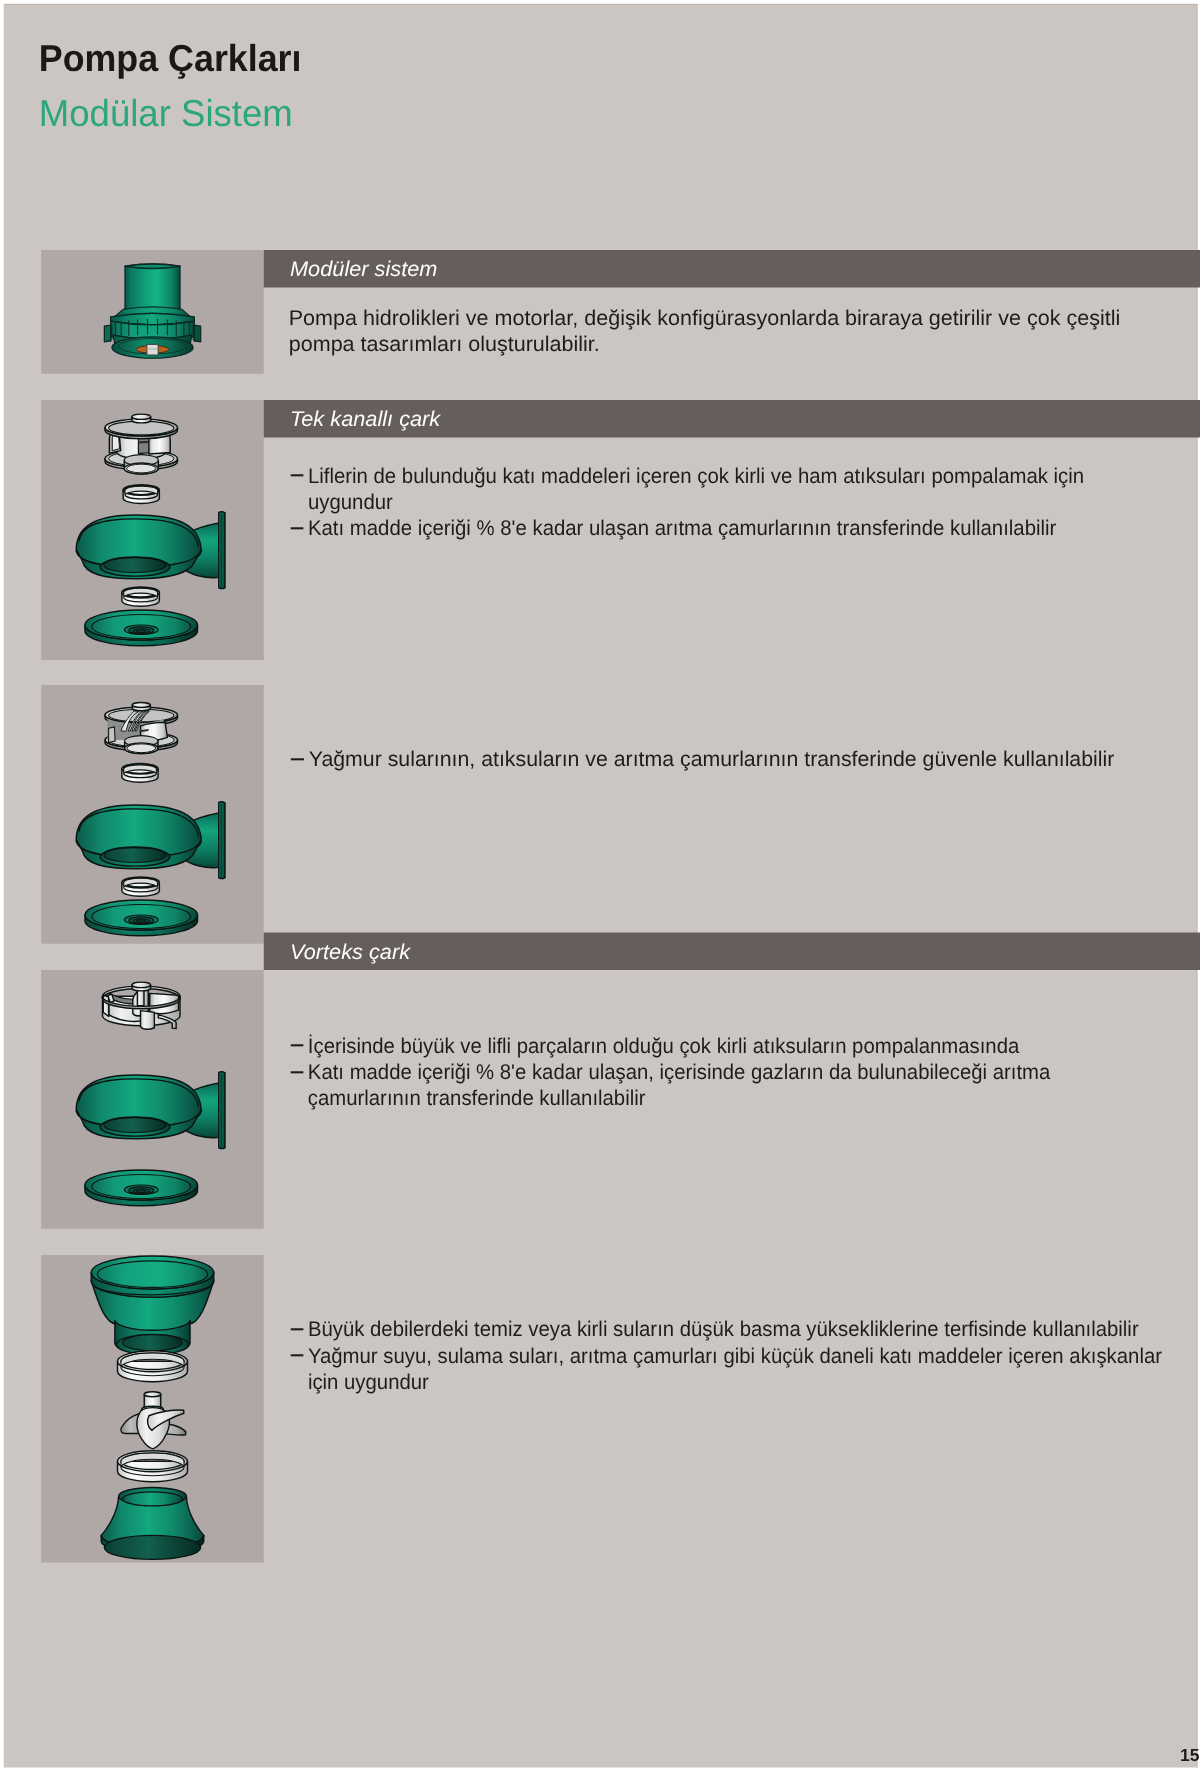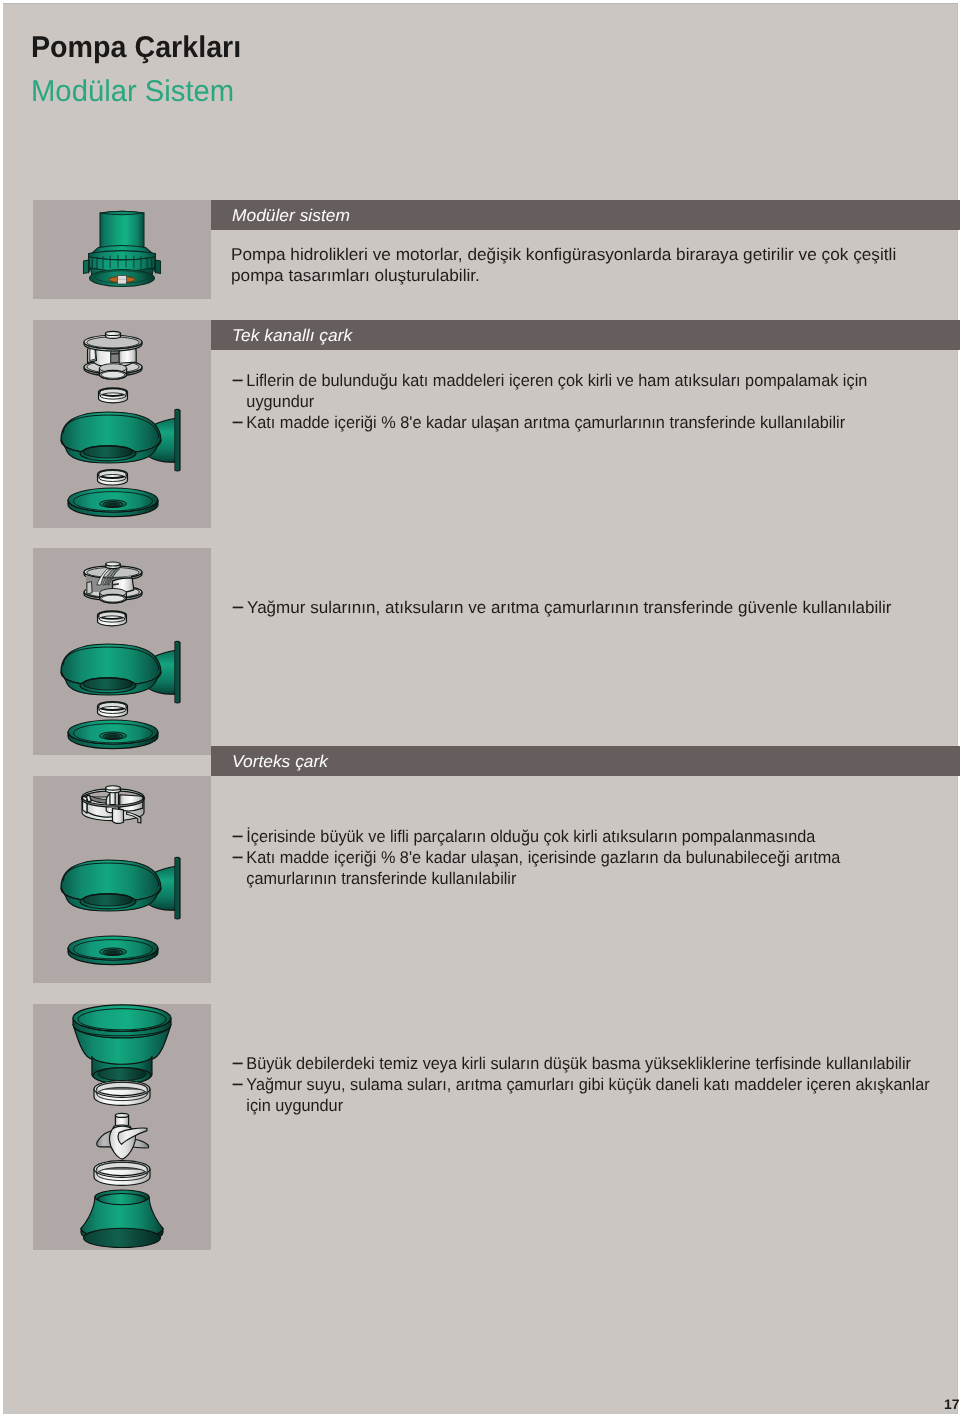--- a/index.html
+++ b/index.html
@@ -659,14 +659,14 @@
       <span class="dash">–</span>
       <p>Büyük debilerdeki temiz veya kirli suların düşük basma yüksekliklerine terfisinde kullanılabilir</p>
     </div>
     <div class="bullet">
       <span class="dash">–</span>
       <p>Yağmur suyu, sulama suları, arıtma çamurları gibi küçük daneli katı maddeler içeren akışkanlar</p>
       <p>için uygundur</p>
     </div>
   </div>
 
-  <div class="pageno">17</div>
+  <div class="pageno">15</div>
 </div>
 
 </body></html>

